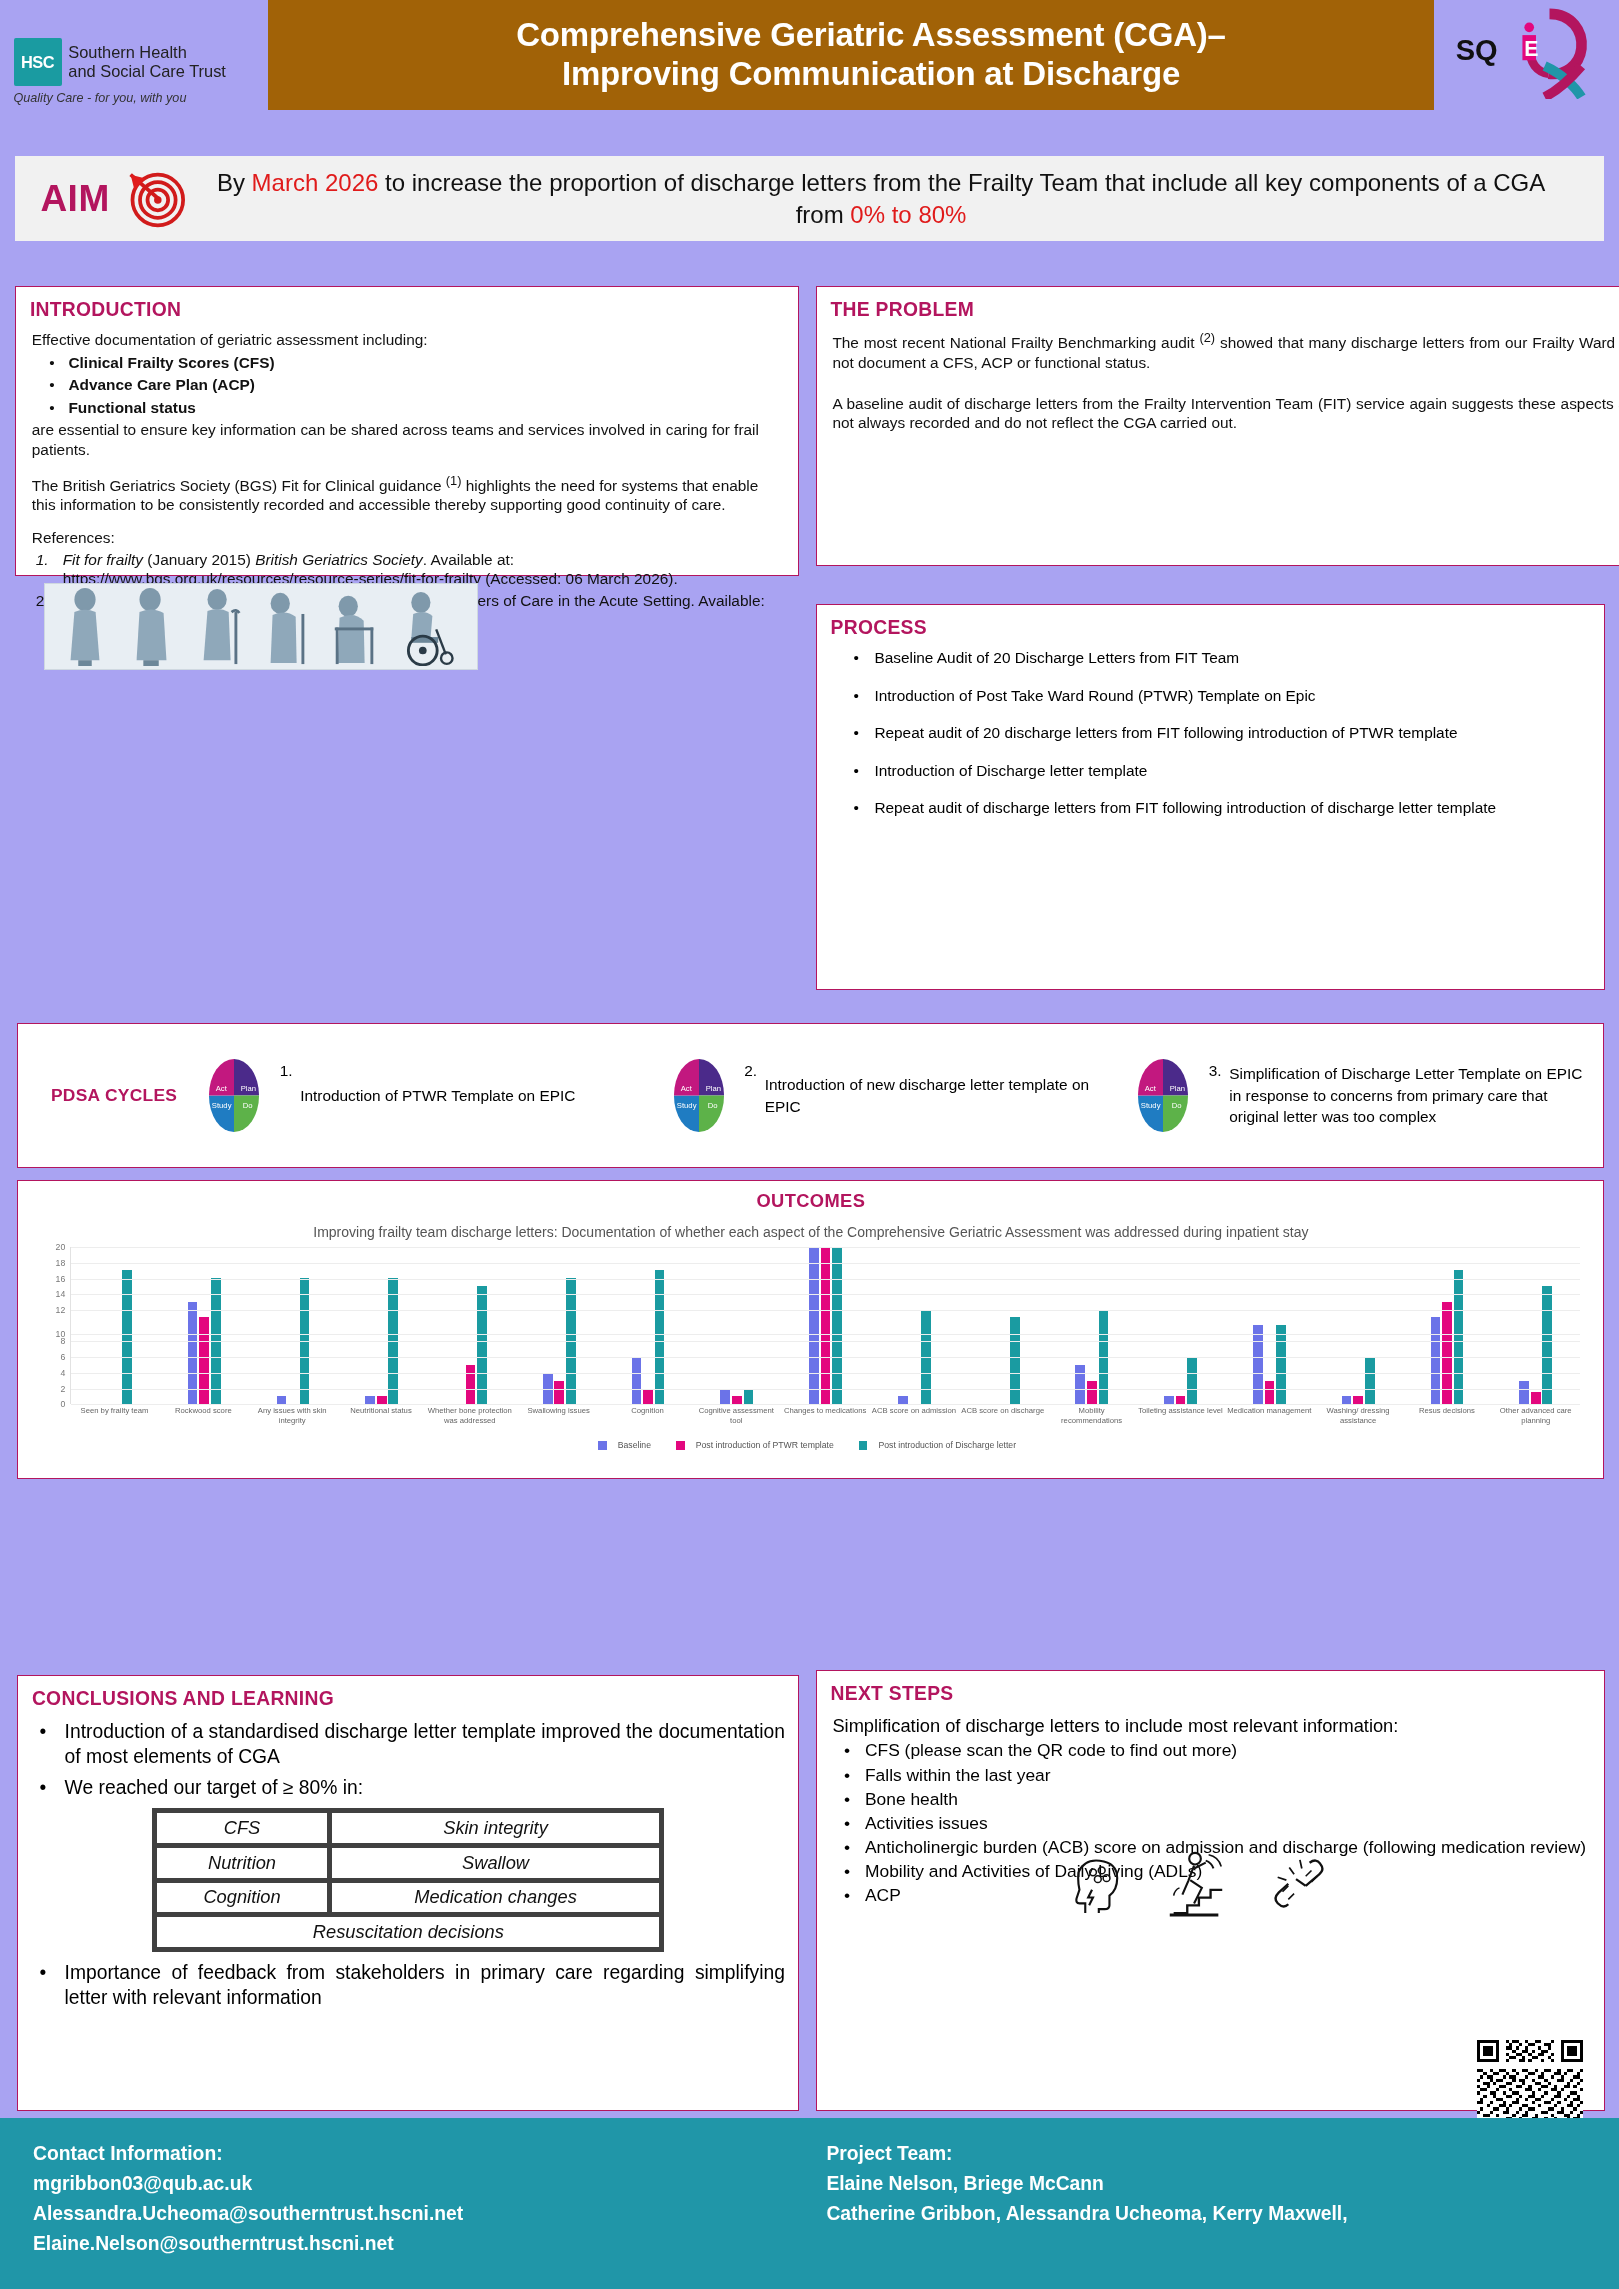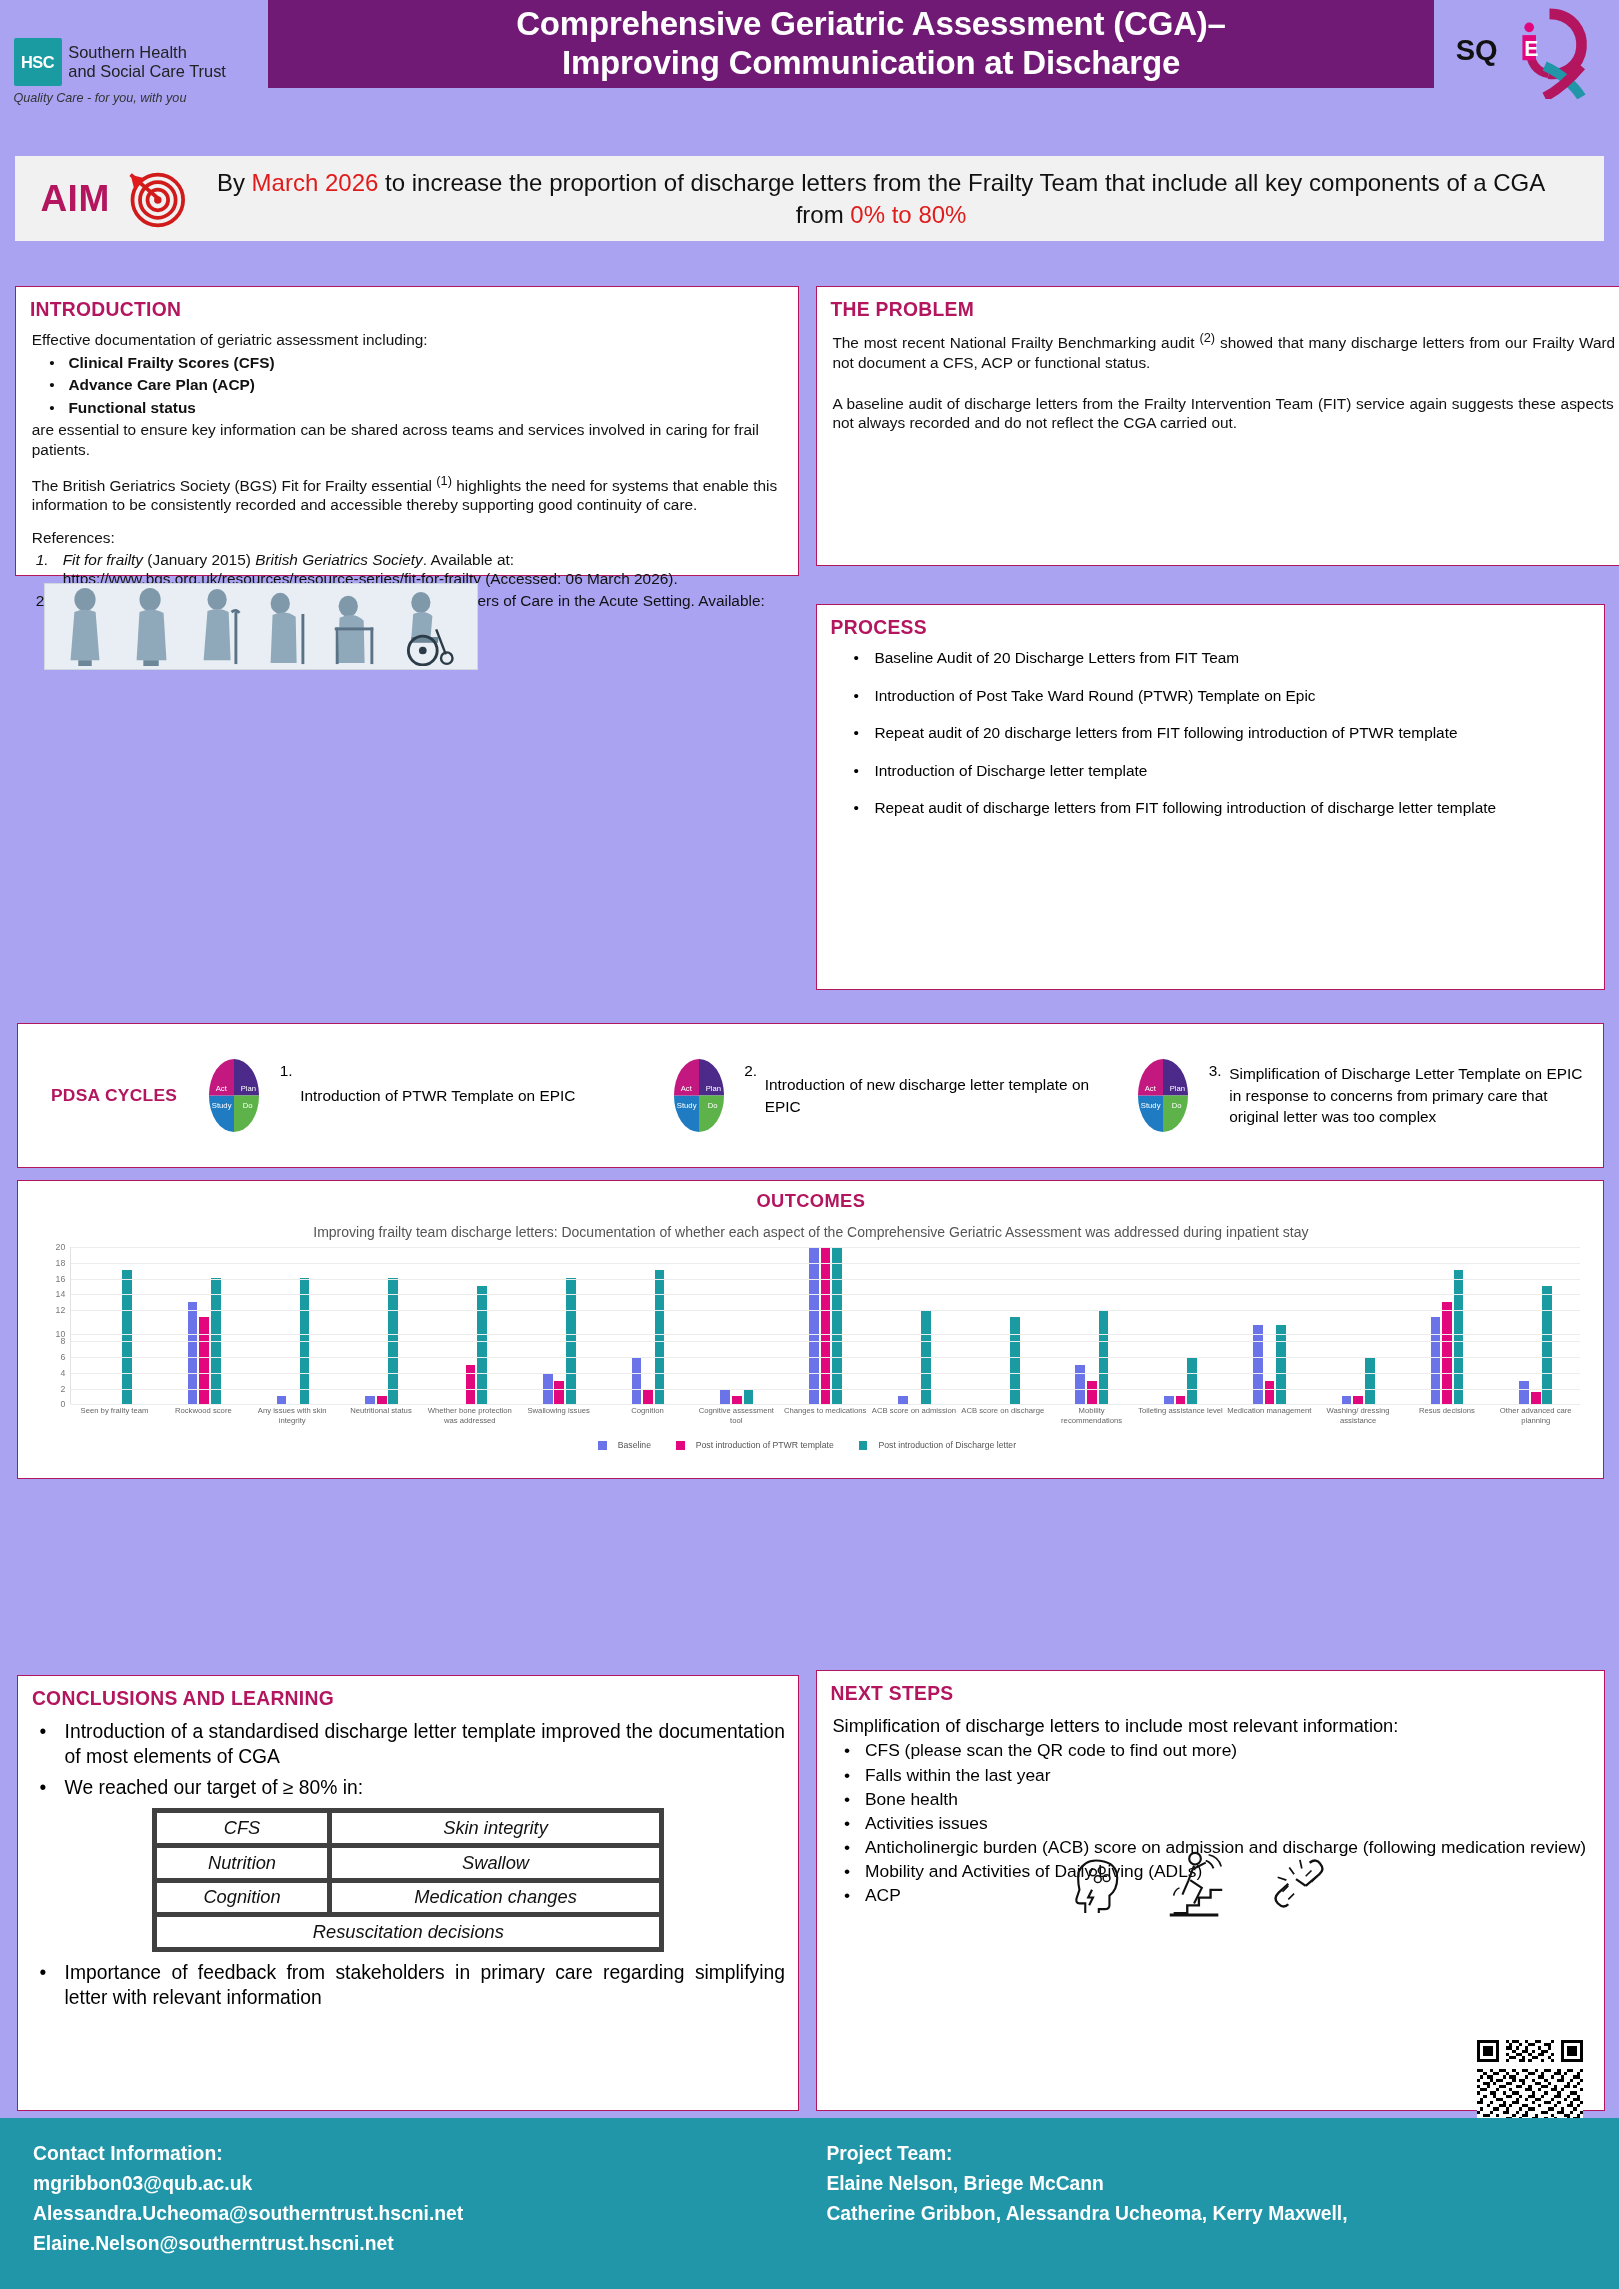--- a/index.html
+++ b/index.html
@@ -20,22 +20,22 @@
   .logo-hsc-box {
     width: 48px; height: 48px; background: #1a9ba1; color: #fff;
     font-weight: bold; font-size: 16.4px; display: flex;
     align-items: center; justify-content: center; letter-spacing: -0.5px;
     border-radius: 1.9px;
   }
   .logo-hsc-txt { font-size: 16.4px; color: #222; line-height: 1.18; }
   .logo-hsc-tag { font-size: 12.6px; font-style: italic; color: #333; margin-top: 4.8px; }
 
   .title-band {
-    position: absolute; left: 268px; top: 0; width: 1166px; height: 88px;
-    background: #701a75; display: flex; flex-direction: column;
+    position: absolute; left: 268px; top: 0; width: 1166px; height: 110px;
+    background: #a16207; display: flex; flex-direction: column;
     align-items: center; justify-content: center; padding-left: 40px;
   }
   .title-band .t {
     color: #fff; font-weight: bold; font-size: 33px; line-height: 1.18;
     text-align: center; letter-spacing: -0.2px;
   }
 
   .logo-sqie {
     position: absolute; left: 1448px; top: 5.8px; width: 145px; height: 93px;
   }
@@ -258,21 +258,21 @@
     <div class="bul">
         <span class="dot">•</span>
         <b>Advance Care Plan (ACP)</b>
       </div>
     <div class="bul">
         <span class="dot">•</span>
         <b>Functional status</b>
       </div>
     <div>are essential to ensure key information can be shared across teams and services involved in caring for frail patients.</div>
     <div style="height:13.5px"></div>
-    <div><span>The British Geriatrics Society (BGS) Fit for Frailty essential </span><sup>(1)</sup><span> highlights the need for systems that enable this information to be consistently recorded and accessible thereby supporting good continuity of care.</span></div>
+    <div><span>The British Geriatrics Society (BGS) Fit for Clinical guidance </span><sup>(1)</sup><span> highlights the need for systems that enable this information to be consistently recorded and accessible thereby supporting good continuity of care.</span></div>
     <div style="height:13.5px"></div>
     <div>References:</div>
     <div class="refs-list">
       <div class="ref-item">
         <span class="n ital">1.</span>
         <span><i>Fit for frailty</i><span> (January 2015) </span><i>British Geriatrics Society</i><span>. Available at: https://www.bgs.org.uk/resources/resource-series/fit-for-frailty (Accessed: 06 March 2026).</span></span>
       </div>
       <div class="ref-item">
         <span class="n">2.</span>
         <span>Benchmarking Network Managing Frailty and Delayed Transfers of Care in the Acute Setting. Available: MANAGING FRAILITY v3</span>

